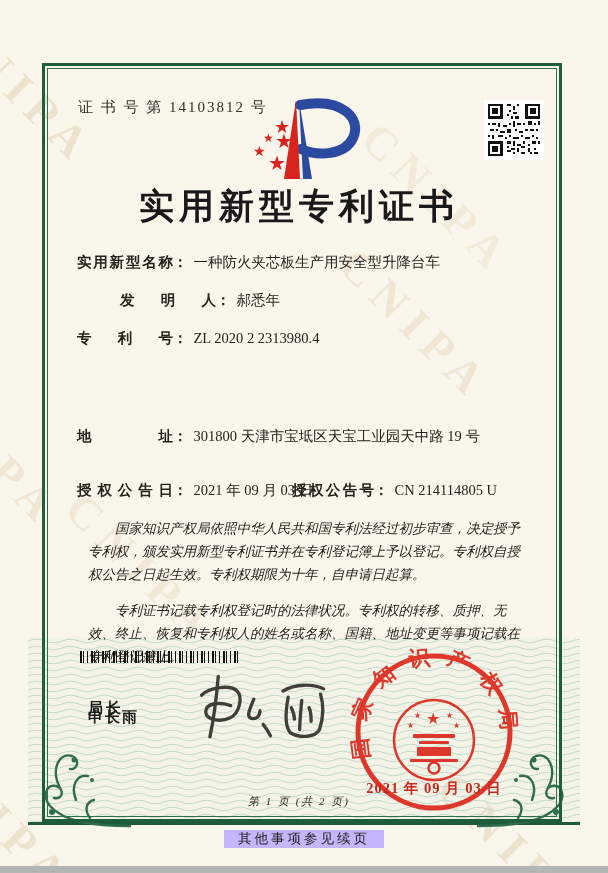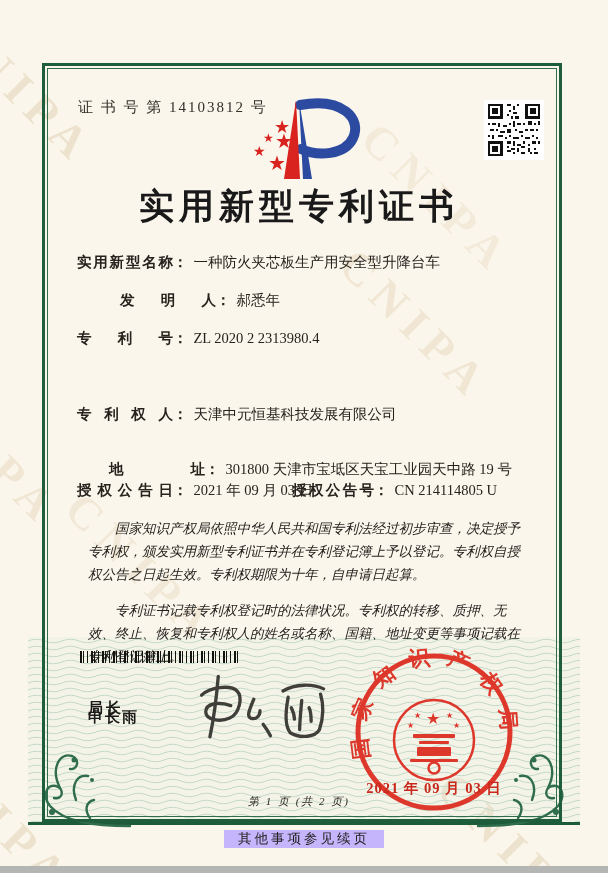--- a/index.html
+++ b/index.html
@@ -42,21 +42,21 @@
   .title{position:absolute;left:42px;width:514px;top:183px;z-index:4;text-align:center;
          font-size:35px;font-weight:700;letter-spacing:5px;color:#191919;}
 
   
   .row{position:absolute;left:77px;z-index:4;font-size:14.5px;color:#26231d;white-space:nowrap;}
   .row .lbl{display:inline-block;width:96px;text-align:justify;text-align-last:justify;
             font-weight:700;vertical-align:bottom;}
   .row .colon{font-weight:700;}
   .row .val{margin-left:6px;text-align:right;}
   .r0{top:253px;} .r1{top:291px;margin-left:43px;} .r2{top:329px;} .r3{top:367px;}
-  .r4{top:405px;} .r5{top:460px;margin-left:32px;} .r6{top:481px;}
+  .r4{top:405px;} .r5{top:427px;} .r6{top:481px;}
   .grant{position:absolute;left:215px;top:0;}
   .grant .lbl2{display:inline-block;width:82px;text-align:justify;text-align-last:justify;font-weight:700;}
 
   
   .paras{position:absolute;left:76px;top:505px;width:464px;z-index:4;}
   .paras p{margin:12px;font-size:13.5px;line-height:1.72;text-indent:2em;color:#1f1d19;
            font-style:italic;}
 
   
   .barcode{position:absolute;left:80px;top:651px;width:158px;height:12px;z-index:4;
@@ -178,23 +178,20 @@
   <div class="title">实用新型专利证书</div>
 
   <div class="row r0">
     <span class="lbl">实用新型名称</span><span class="colon">：</span><span class="val">一种防火夹芯板生产用安全型升降台车</span>
   </div>
   <div class="row r1">
     <span class="lbl">发明人</span><span class="colon">：</span><span class="val">郝悉年</span>
   </div>
   <div class="row r2">
     <span class="lbl">专利号</span><span class="colon">：</span><span class="val">ZL 2020 2 2313980.4</span>
-  </div>
-  <div class="row r4">
-    <span class="lbl">专利权人</span><span class="colon">：</span><span class="val">天津中元恒基科技发展有限公司</span>
   </div>
   <div class="row r5">
     <span class="lbl">地址</span><span class="colon">：</span><span class="val">301800 天津市宝坻区天宝工业园天中路 19 号</span>
   </div>
   <div class="row r6">
     <span class="lbl">授权公告日</span><span class="colon">：</span><span class="val">2021 年 09 月 03 日</span>
     <span class="grant">
       <span class="lbl2">授权公告号</span><span class="colon">：</span><span class="val">CN 214114805 U</span>
     </span>
   </div>

